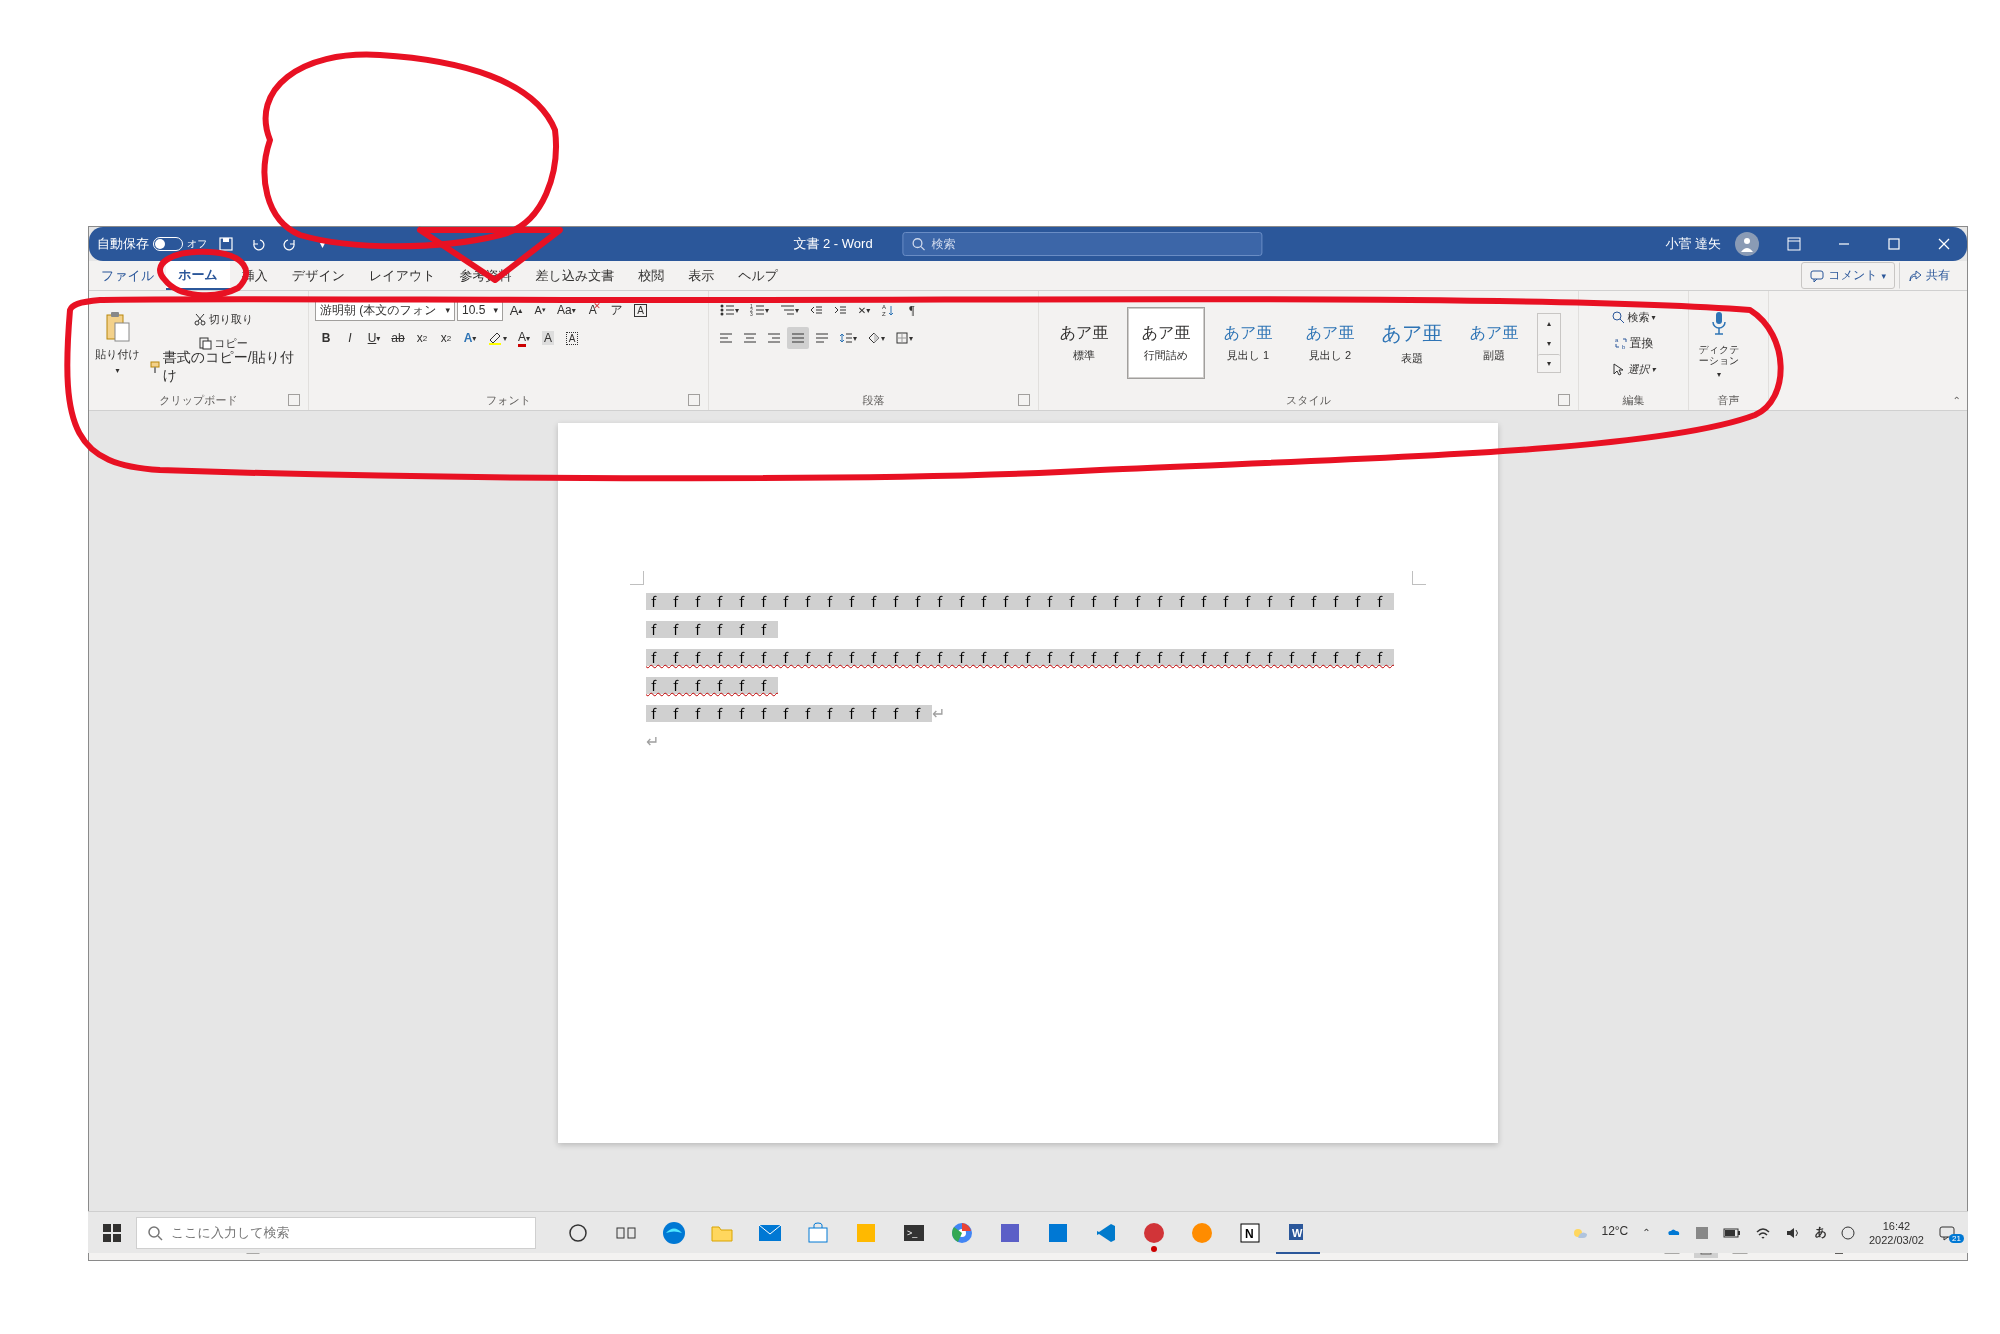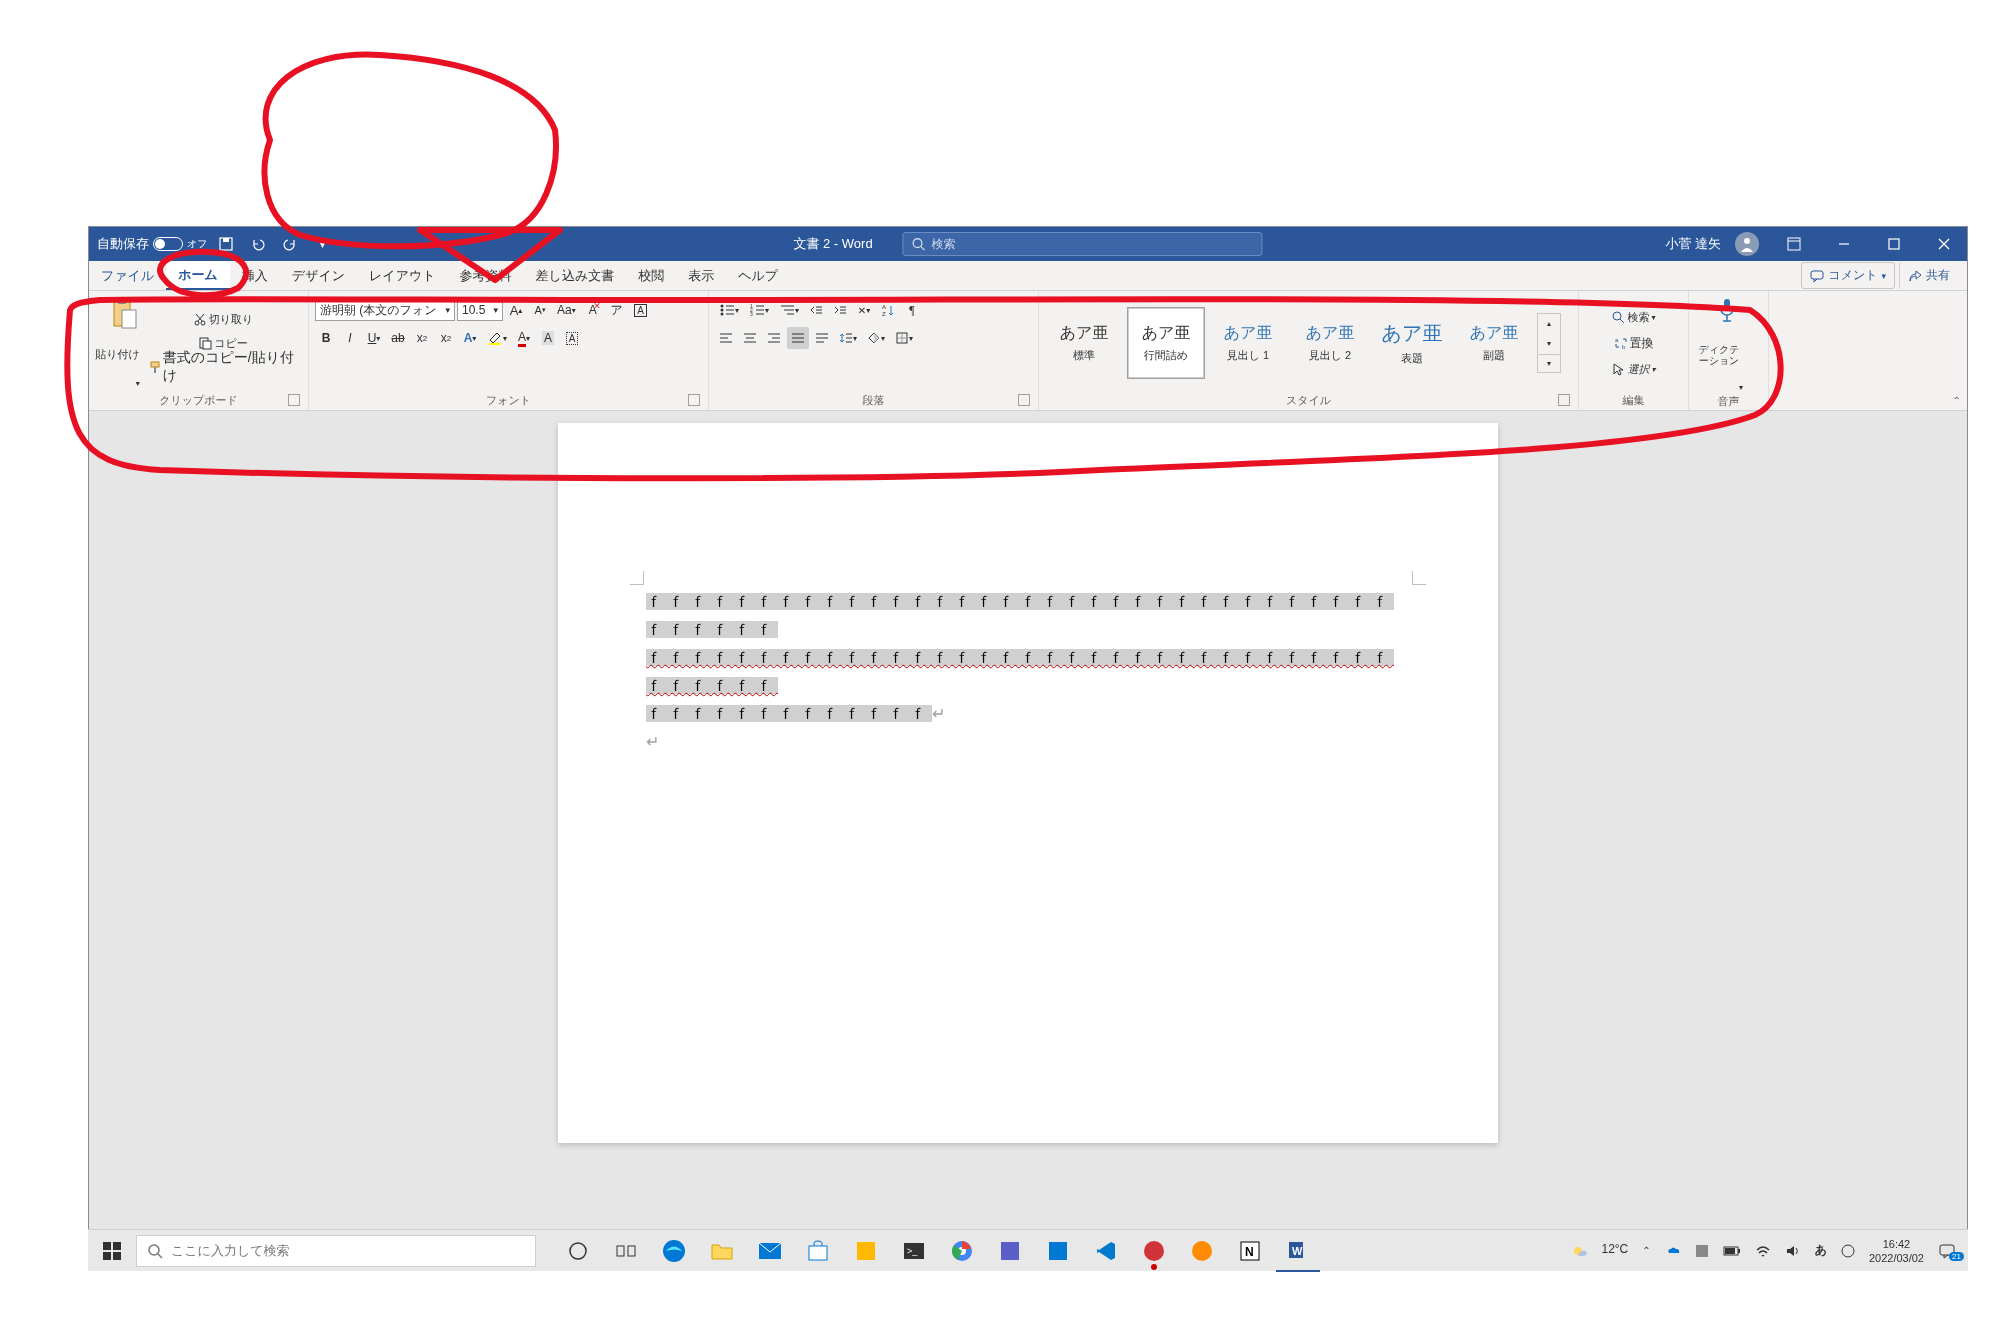--- a/index.html
+++ b/index.html
@@ -1,21 +1,21 @@
 <!DOCTYPE html>
 <html><head>
 <meta charset="utf-8">
 <style>
   * { box-sizing: border-box; margin: 0; padding: 0; font-family: "Yu Gothic UI", "Meiryo", sans-serif; }
   body { background: #ffffff; width: 2000px; height: 1334px; overflow: hidden; position: relative; }
 
   .word-window { position: absolute; left: 88px; top: 226px; width: 1880px; height: 1035px; background: #e6e6e6; display: flex; flex-direction: column; border: 1px solid #8a8a8a; }
 
   
-  .titlebar { height: 34px; background: #2b579a; color: #fff; display: flex; align-items: center; font-size: 13px; position: relative; }
+  .titlebar { height: 34px; background: #2b579a; color: #fff; display: flex; align-items: center; font-size: 13px; position: relative; border-radius: 14px; }
   .titlebar .left { display: flex; align-items: center; gap: 6px; padding-left: 8px; }
   .autosave { display: flex; align-items: center; gap: 4px; }
   .autosave .toggle { width: 30px; height: 14px; border: 1px solid #fff; border-radius: 8px; position: relative; }
   .autosave .toggle::after { content: ""; position: absolute; left: 1px; top: 1px; width: 10px; height: 10px; border-radius: 50%; background: #fff; }
   .qa-btn { width: 26px; height: 26px; display: flex; align-items: center; justify-content: center; cursor: pointer; }
   .titlebar .center { position: absolute; left: 50%; transform: translateX(-50%); display: flex; align-items: center; gap: 30px; }
   .doc-title { font-size: 13px; }
   .search-box { width: 360px; height: 24px; background: #3c66a8; border: 1px solid #6a8dc5; border-radius: 3px; display: flex; align-items: center; padding: 0 8px; gap: 6px; color: #cfd9ec; font-size: 12px; }
   .titlebar .right { margin-left: auto; display: flex; align-items: center; gap: 4px; padding-right: 0; }
   .user { display: flex; align-items: center; gap: 14px; padding: 0 8px; }
@@ -32,21 +32,21 @@
   .comment-btn { border: 1px solid #c8c6c4; border-radius: 3px; }
   .share-btn { border-left: 1px solid #d0d0d0; }
 
   
   .ribbon { height: 120px; background: #f3f2f1; display: flex; border-bottom: 1px solid #d0d0d0; position: relative; font-size: 12px; color: #323130; }
   .ribbon-group { border-right: 1px solid #e1dfdd; display: flex; flex-direction: column; padding: 4px 6px 2px 6px; }
   .ribbon-group .body { flex: 1; display: flex; gap: 4px; }
   .ribbon-group .label { text-align: center; font-size: 11px; color: #605e5c; padding-top: 2px; position: relative; }
   .dlg-launch { position: absolute; right: 2px; bottom: 2px; width: 12px; height: 12px; border: 1px solid #a19f9d; cursor: pointer; }
   .rb-btn { display: flex; align-items: center; justify-content: center; padding: 2px 4px; cursor: pointer; border-radius: 2px; min-width: 22px; height: 22px; }
-  .big-btn { display: flex; flex-direction: column; align-items: flex-end; justify-content: center; width: 48px; cursor: pointer; gap: 17px; }
+  .big-btn { display: flex; flex-direction: column; align-items: center; justify-content: center; width: 48px; cursor: pointer; gap: 4px; }
   .big-btn .icn { width: 32px; height: 32px; display: flex; align-items: center; justify-content: center; }
   .vstack { display: flex; flex-direction: column; gap: 2px; }
   .hstack { display: flex; gap: 2px; align-items: center; }
   .font-select { height: 22px; border: 1px solid #a19f9d; background: #fff; font-size: 12px; padding: 0 4px; display: flex; align-items: center; justify-content: space-between; cursor: pointer; }
   .style-item { width: 78px; height: 72px; border: 1px solid transparent; display: flex; flex-direction: column; align-items: center; justify-content: center; gap: 4px; cursor: pointer; }
   .style-item.selected { border: 1px solid #a19f9d; background: #fff; box-shadow: inset 0 0 0 1px #cfcdcb; }
   .style-item .preview { font-size: 16px; color: #323130; font-family: Liberation Serif, serif; }
   .style-item.heading .preview { color: #2e74b5; }
   .style-item .name { font-size: 11px; color: #323130; }
   .collapse-caret { position: absolute; right: 6px; bottom: 4px; cursor: pointer; font-size: 10px; color: #605e5c; }
@@ -64,21 +64,21 @@
 
   
   .statusbar { height: 26px; background: #f3f2f1; border-top: 1px solid #d0d0d0; display: flex; align-items: center; font-size: 12px; color: #605e5c; padding: 0 10px; gap: 16px; }
   .statusbar .right { margin-left: auto; display: flex; align-items: center; gap: 10px; }
   .view-btn { width: 24px; height: 20px; border: 1px solid transparent; display: flex; align-items: center; justify-content: center; cursor: pointer; }
   .view-btn.active { background: #d0d0d0; }
   .zoom-slider { width: 120px; height: 4px; background: #c8c6c4; position: relative; }
   .zoom-slider .thumb { position: absolute; left: 50%; top: -4px; width: 8px; height: 12px; background: #605e5c; transform: translateX(-50%); }
 
   
-  .taskbar { position: absolute; left: 88px; bottom: 63px; width: 1880px; height: 42px; background: #e8e8e8; border-top: 1px solid #cfcfcf; display: flex; align-items: center; font-size: 13px; }
+  .taskbar { position: absolute; left: 88px; bottom: 81px; width: 1880px; height: 42px; background: #e8e8e8; border-top: 1px solid #cfcfcf; display: flex; align-items: center; font-size: 13px; }
   .start-btn { width: 48px; height: 42px; display: flex; align-items: center; justify-content: center; cursor: pointer; }
   .win-logo { width: 18px; height: 18px; display: grid; grid-template-columns: 1fr 1fr; grid-template-rows: 1fr 1fr; gap: 2px; }
   .win-logo span { background: #323130; }
   .tb-search { width: 400px; height: 32px; background: #fff; border: 1px solid #cfcfcf; display: flex; align-items: center; padding: 0 10px; gap: 8px; color: #767676; }
   .tb-icons { display: flex; align-items: center; gap: 4px; margin-left: 20px; }
   .tb-item { width: 44px; height: 42px; display: flex; align-items: center; justify-content: center; cursor: pointer; position: relative; }
   .tb-item .dot { position: absolute; bottom: 2px; width: 6px; height: 6px; border-radius: 50%; background: #c00; }
   .tray { margin-left: auto; display: flex; align-items: center; gap: 6px; padding-right: 8px; font-size: 12px; color: #323130; }
   .tray .clock { text-align: center; line-height: 14px; font-size: 11px; }
   .tray-item { padding: 0 4px; cursor: pointer; }

